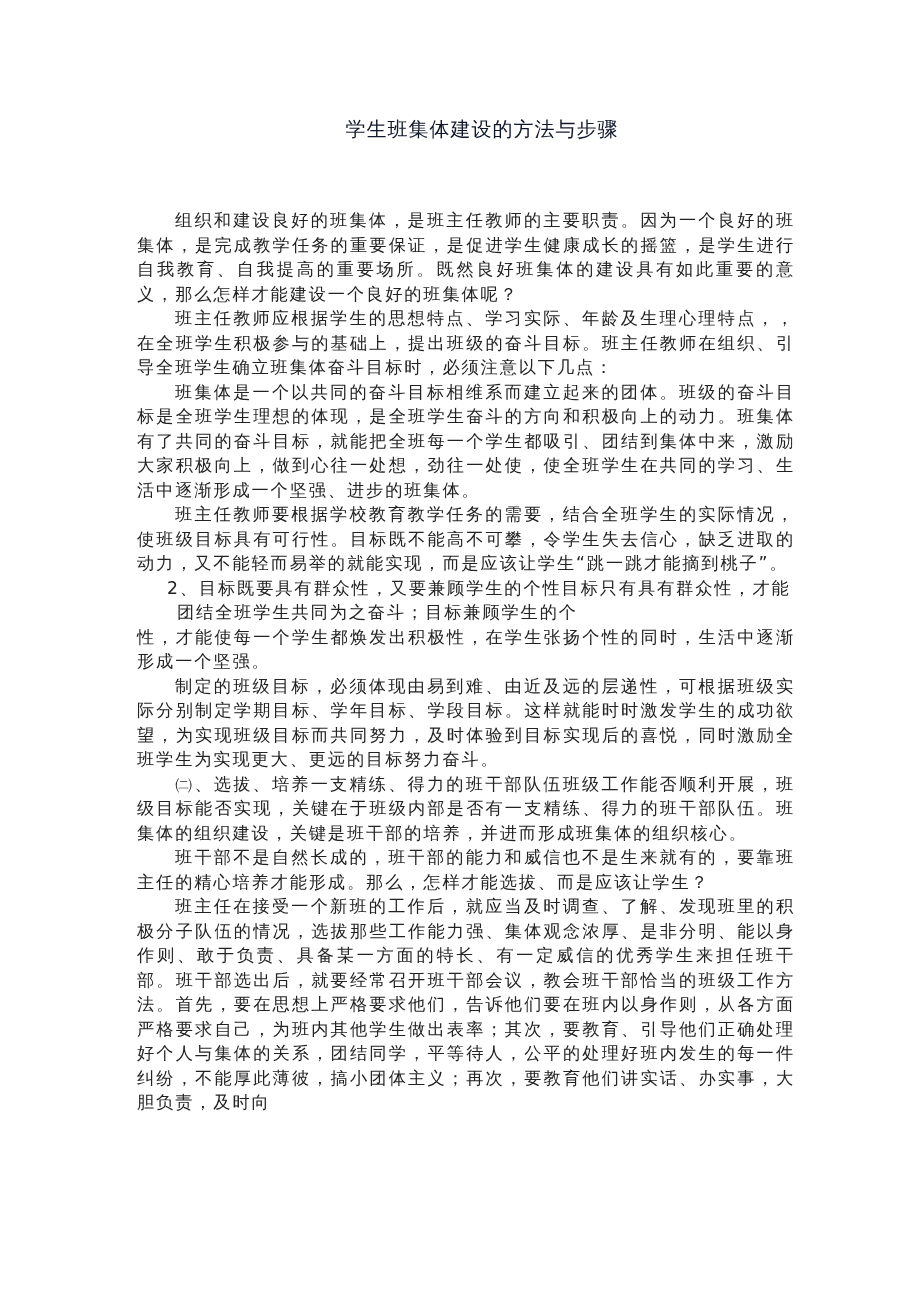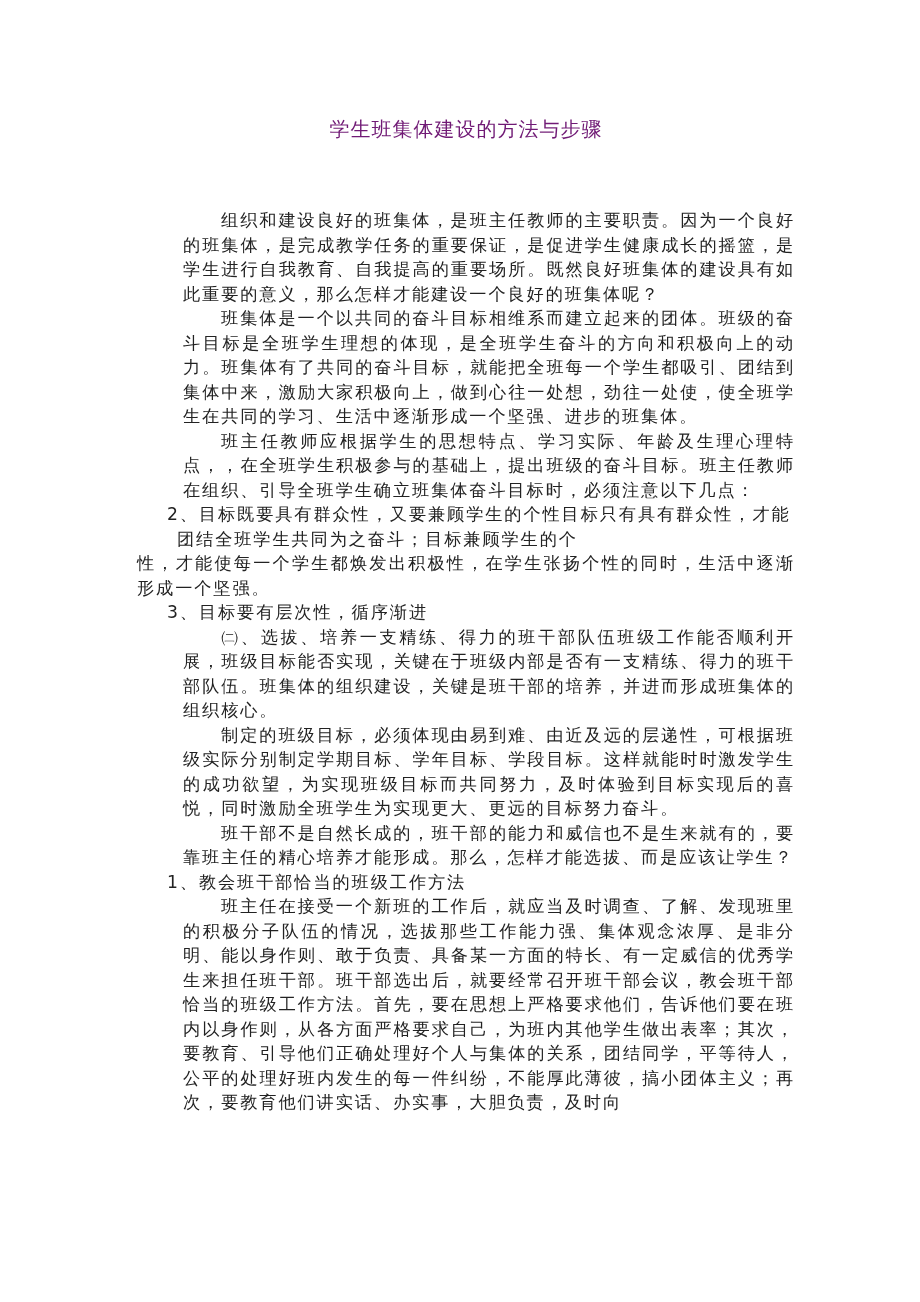--- a/index.html
+++ b/index.html
@@ -2,47 +2,46 @@
 <html><head>
   <meta charset="utf-8">
   <style>
     html, body { margin: 0; padding: 0; background: #ffffff; }
     body {
       width: 920px; height: 1302px; position: relative; overflow: hidden;
       font-family: "DejaVu Sans", sans-serif; color: #222;
     }
     .page { position: absolute; left: 137px; top: 0; width: 658px; }
     .title {
-      position: absolute; left: 0; width: 658px; top: 116px;
-      text-align: center; font-size: 20px; letter-spacing: 1px; color: #701a75;
+      position: absolute; left: 16px; width: 658px; top: 116px;
+      text-align: center; font-size: 20px; letter-spacing: 1px; color: #0f172a;
       line-height: 26px;
     }
     .body { position: absolute; left: 0; top: 208px; width: 658px; }
     .p {
       font-size: 17.2px; line-height: 24.5px; letter-spacing: 1.9px;
       margin: 0; text-align: justify; text-align-last: left;
       white-space: normal; word-break: break-all;
     }
-    .indent { text-indent: 38px; margin-left: 46px; }
+    .indent { text-indent: 38px; }
     .indent-sm { text-indent: 30px; }
     .p.nojust { text-align: left; }
     .p.split2 { padding-left: 40px; text-indent: 0; }
   </style>
 </head>
 <body>
 
 <div class="page">
   <div class="title">学生班集体建设的方法与步骤</div>
   <div class="body">
     <p class="p indent">组织和建设良好的班集体，是班主任教师的主要职责。因为一个良好的班集体，是完成教学任务的重要保证，是促进学生健康成长的摇篮，是学生进行自我教育、自我提高的重要场所。既然良好班集体的建设具有如此重要的意义，那么怎样才能建设一个良好的班集体呢？</p>
+    <p class="p indent">班主任教师应根据学生的思想特点、学习实际、年龄及生理心理特点，，在全班学生积极参与的基础上，提出班级的奋斗目标。班主任教师在组织、引导全班学生确立班集体奋斗目标时，必须注意以下几点：</p>
     <p class="p indent">班集体是一个以共同的奋斗目标相维系而建立起来的团体。班级的奋斗目标是全班学生理想的体现，是全班学生奋斗的方向和积极向上的动力。班集体有了共同的奋斗目标，就能把全班每一个学生都吸引、团结到集体中来，激励大家积极向上，做到心往一处想，劲往一处使，使全班学生在共同的学习、生活中逐渐形成一个坚强、进步的班集体。</p>
-    <p class="p indent">班主任教师应根据学生的思想特点、学习实际、年龄及生理心理特点，，在全班学生积极参与的基础上，提出班级的奋斗目标。班主任教师在组织、引导全班学生确立班集体奋斗目标时，必须注意以下几点：</p>
+    <p class="p indent">班主任教师要根据学校教育教学任务的需要，结合全班学生的实际情况，使班级目标具有可行性。目标既不能高不可攀，令学生失去信心，缺乏进取的动力，又不能轻而易举的就能实现，而是应该让学生“跳一跳才能摘到桃子”。</p>
     <p class="p indent-sm nojust">2、目标既要具有群众性，又要兼顾学生的个性目标只有具有群众性，才能</p>
     <p class="p split2 nojust">团结全班学生共同为之奋斗；目标兼顾学生的个</p>
     <p class="p">性，才能使每一个学生都焕发出积极性，在学生张扬个性的同时，生活中逐渐形成一个坚强。</p>
-    <p class="p indent-sm nojust">3、目标要有层次性，循序渐进</p>
+    <p class="p indent">制定的班级目标，必须体现由易到难、由近及远的层递性，可根据班级实际分别制定学期目标、学年目标、学段目标。这样就能时时激发学生的成功欲望，为实现班级目标而共同努力，及时体验到目标实现后的喜悦，同时激励全班学生为实现更大、更远的目标努力奋斗。</p>
     <p class="p indent">㈡、选拔、培养一支精练、得力的班干部队伍班级工作能否顺利开展，班级目标能否实现，关键在于班级内部是否有一支精练、得力的班干部队伍。班集体的组织建设，关键是班干部的培养，并进而形成班集体的组织核心。</p>
-    <p class="p indent">制定的班级目标，必须体现由易到难、由近及远的层递性，可根据班级实际分别制定学期目标、学年目标、学段目标。这样就能时时激发学生的成功欲望，为实现班级目标而共同努力，及时体验到目标实现后的喜悦，同时激励全班学生为实现更大、更远的目标努力奋斗。</p>
     <p class="p indent">班干部不是自然长成的，班干部的能力和威信也不是生来就有的，要靠班主任的精心培养才能形成。那么，怎样才能选拔、而是应该让学生？</p>
-    <p class="p indent-sm nojust">1、教会班干部恰当的班级工作方法</p>
     <p class="p indent">班主任在接受一个新班的工作后，就应当及时调查、了解、发现班里的积极分子队伍的情况，选拔那些工作能力强、集体观念浓厚、是非分明、能以身作则、敢于负责、具备某一方面的特长、有一定威信的优秀学生来担任班干部。班干部选出后，就要经常召开班干部会议，教会班干部恰当的班级工作方法。首先，要在思想上严格要求他们，告诉他们要在班内以身作则，从各方面严格要求自己，为班内其他学生做出表率；其次，要教育、引导他们正确处理好个人与集体的关系，团结同学，平等待人，公平的处理好班内发生的每一件纠纷，不能厚此薄彼，搞小团体主义；再次，要教育他们讲实话、办实事，大胆负责，及时向</p>
   </div>
 </div>
 
 </body></html>

